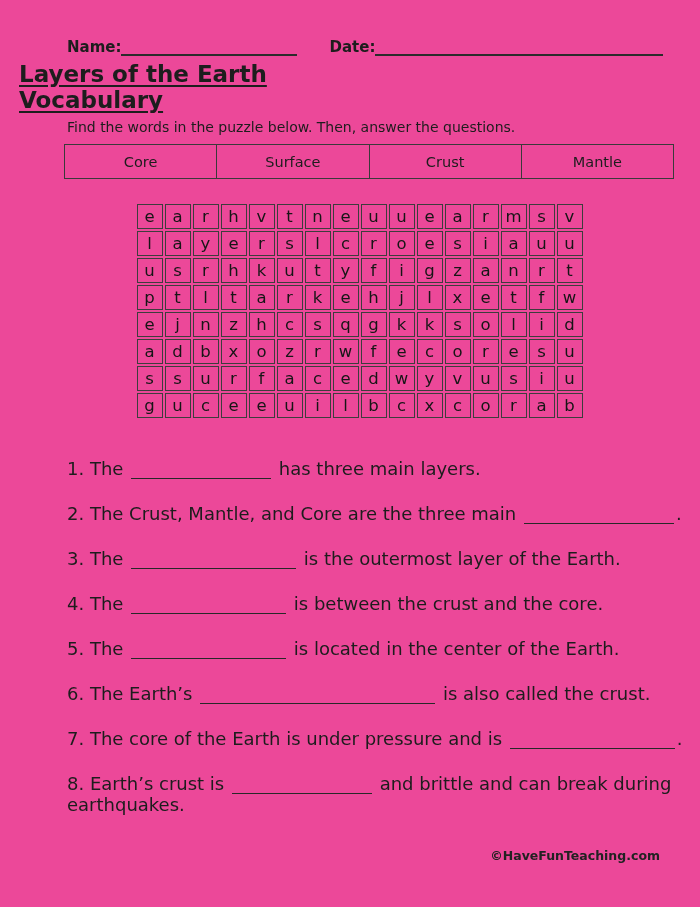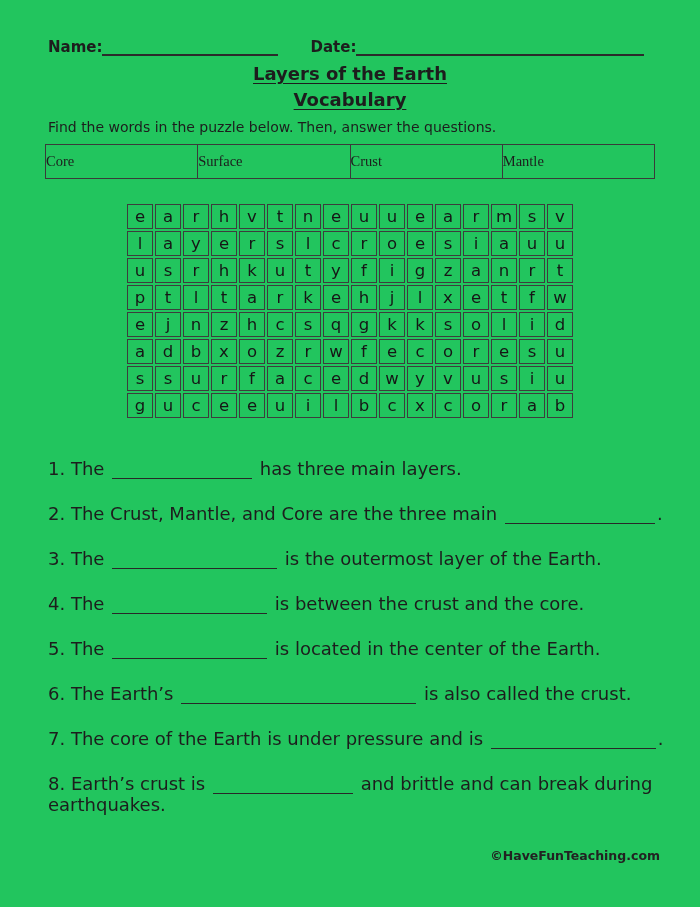--- a/index.html
+++ b/index.html
@@ -2,67 +2,67 @@
 <html><head>
 <meta charset="utf-8">
 <style>
   * { margin: 0; padding: 0; box-sizing: border-box; }
   html, body { background: #fff; }
   .page {
     position: relative;
     width: 700px;
     height: 907px;
     margin: 0 auto;
-    background: #22c55e;
+    background: #ec4899;
     color: #1d1d1d;
     font-family: "DejaVu Sans", "Liberation Sans", sans-serif;
     overflow: hidden;
+    padding-left: 19px;
   }
   .name-row {
     padding: 38px 48px 0 48px;
     font-size: 15px;
     font-weight: bold;
     white-space: nowrap;
   }
   .fill-line {
     display: inline-block;
     height: 15px;
     border-bottom: 2.2px solid #2b2b2b;
     vertical-align: bottom;
   }
   .name-line { width: 176px; }
   .date-gap  { display:inline-block; width: 32px; }
   .date-line { width: 288px; }
   .title, .subtitle {
-    text-align: center;
-    font-size: 18px;
+    text-align: left;
+    font-size: 23px;
     font-weight: bold;
     text-decoration: underline;
     text-underline-offset: 3px;
   }
   .title    { margin-top: 7px; line-height: 22px; }
   .subtitle { margin-top: 4px; line-height: 22px; }
   .instruction {
     margin: 8px 0 8px 48px;
     font-size: 14px;
     line-height: 17px;
   }
   table.word-bank {
     margin: 6px 0 0 45px;
     width: 610px;
     border-collapse: collapse;
     table-layout: fixed;
   }
   table.word-bank td {
     border: 1.6px solid #3a3a3a;
-    text-align: left;
+    text-align: center;
     font-size: 14.5px;
     height: 34px;
     padding: 0;
-    font-family: Liberation Serif, serif;
   }
   table.puzzle {
     margin: 23px auto 0 auto;
     border-collapse: separate;
     border-spacing: 2px;
   }
   table.puzzle td {
     width: 26px;
     height: 25px;
     border: 1.4px solid #3d3d3d;

